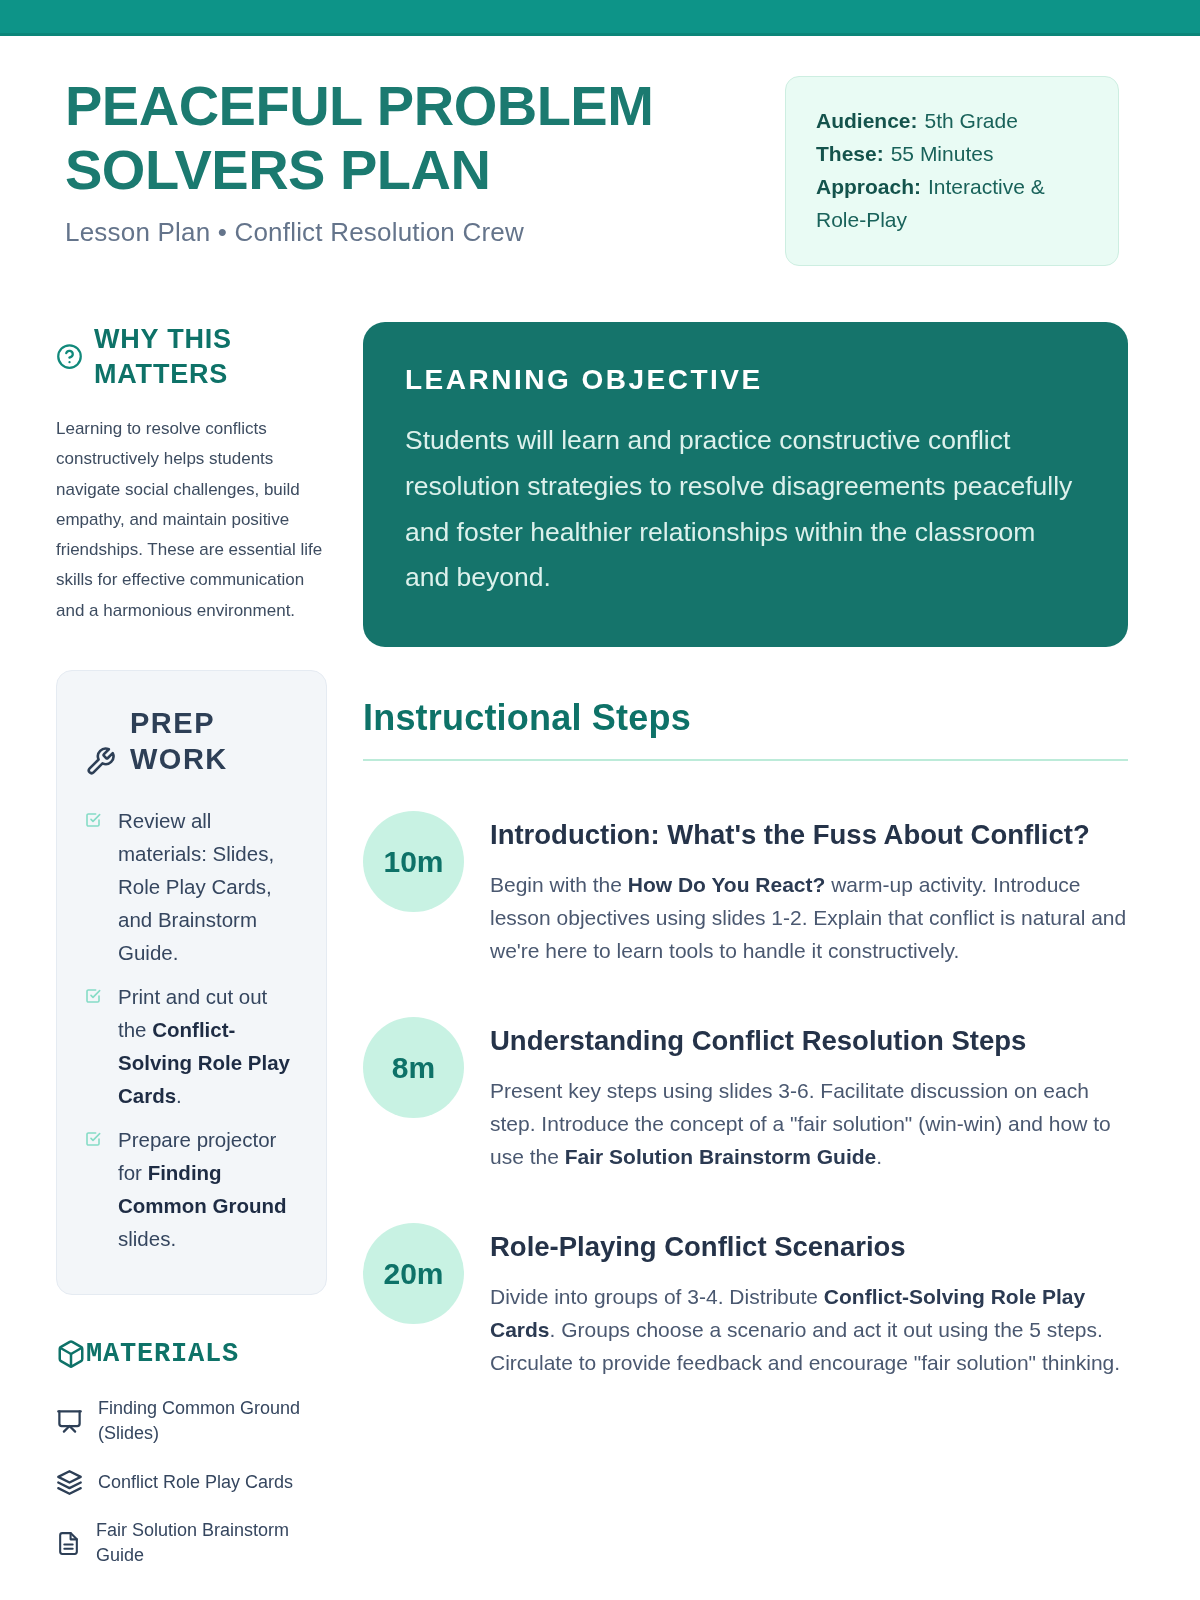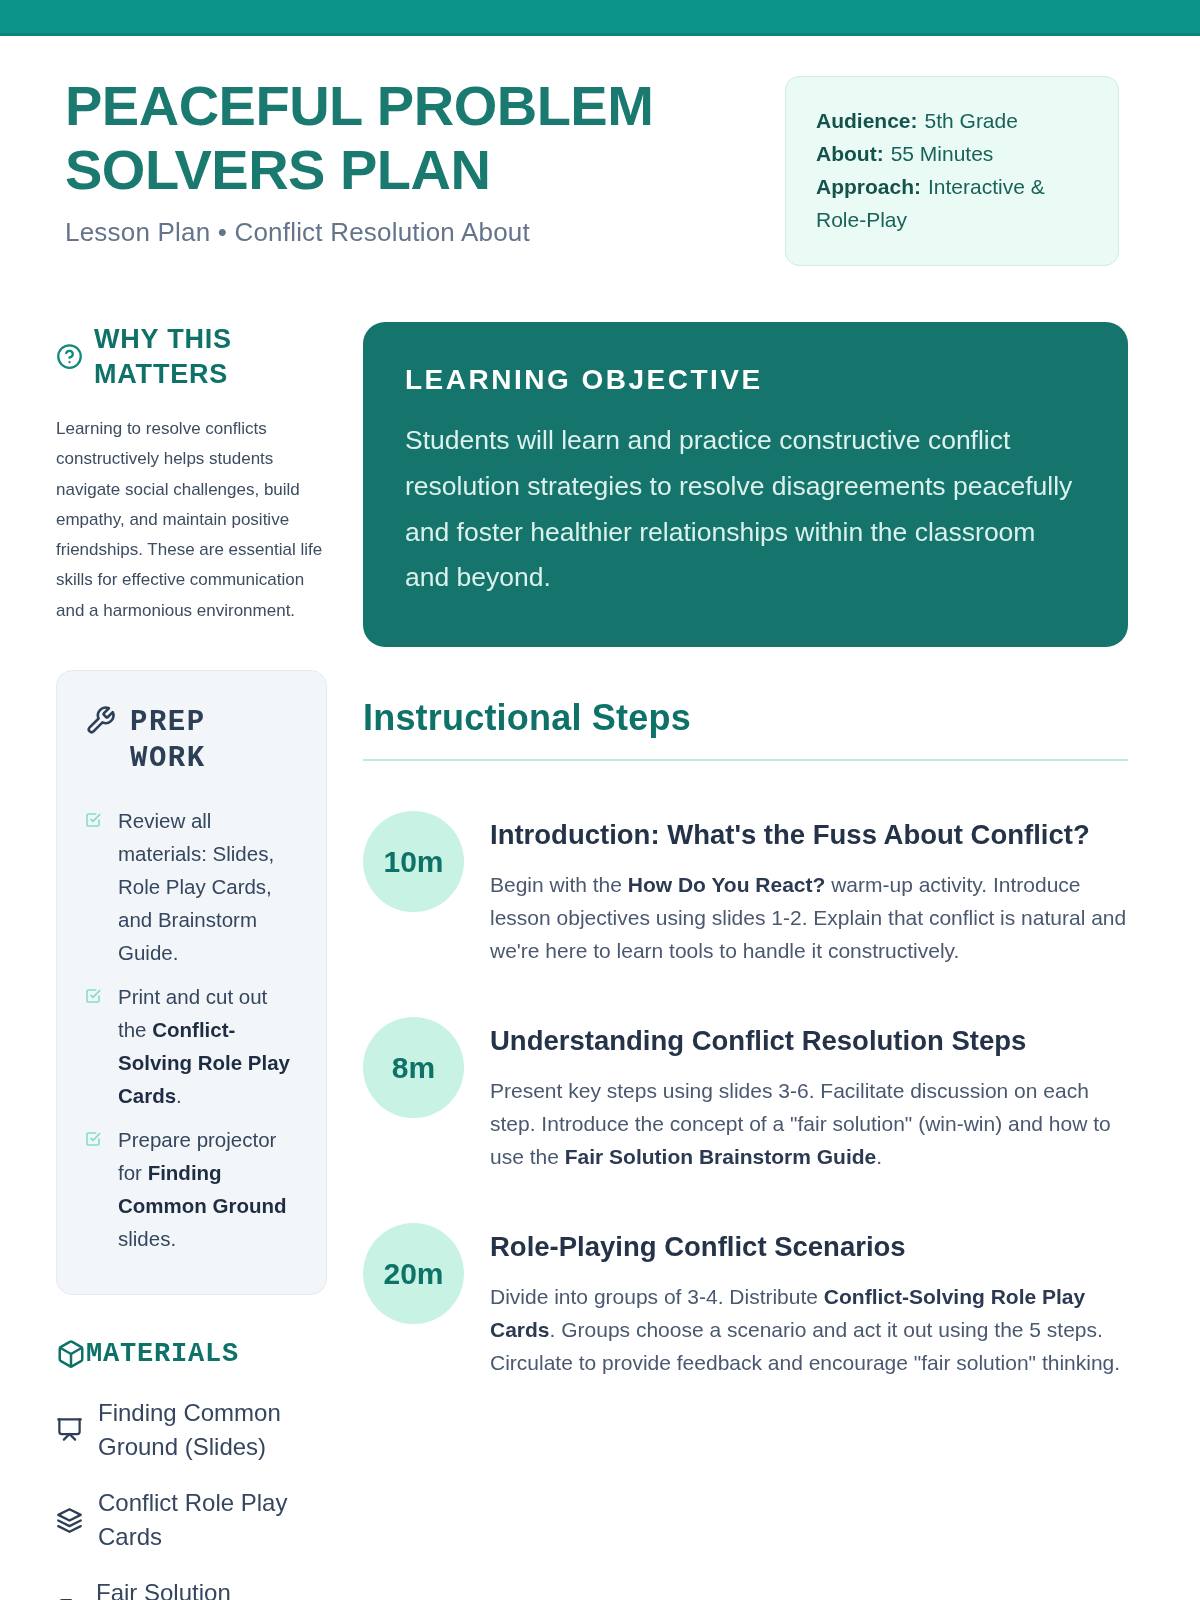--- a/index.html
+++ b/index.html
@@ -78,21 +78,21 @@
   }
 
   
   .prep-card {
     margin-top: 44px;
     background: #f3f6f9;
     border: 1px solid #e5ebf2;
     border-radius: 16px;
     padding: 34px 28px 38px;
   }
-  .prep-head { display: flex; align-items: flex-start; gap: 14px; color: #2d3f56; font-family: Liberation Mono, monospace; }
+  .prep-head { display: flex; align-items: flex-end; gap: 14px; color: #2d3f56; }
   .prep-head h2 {
     font-size: 29px;
     font-weight: bold;
     letter-spacing: 1.5px;
     line-height: 1.25;
     max-width: 150px;
     color: #2d3f56;
   }
   .prep-list { margin-top: 28px; display: flex; flex-direction: column; gap: 12px; list-style: none; }
   .prep-item { display: flex; gap: 17px; font-size: 20.5px; line-height: 1.6; color: #35465f; }
@@ -100,21 +100,21 @@
   .prep-item b { color: #1e2c44; }
 
   
   .materials { margin-top: 42px; }
   .materials .section-head { gap: 0; color: #0e7268; font-family: Liberation Mono, monospace; }
   .materials-list { margin-top: 24px; display: flex; flex-direction: column; gap: 22px; list-style: none; }
   .material-item {
     display: flex;
     align-items: center;
     gap: 15px;
-    font-size: 24px;
+    font-size: 18px;
     font-weight: 500;
     line-height: 1.42;
     color: #35465f;
   }
   .material-item .icon { color: #2d3f56; }
 
   
   .objective-card {
     background: #15746b;
     border-radius: 22px;
@@ -175,25 +175,25 @@
 </head>
 <body>
 
 <div class="topbar"></div>
 
 <div class="page">
 
   <header class="header">
     <div class="header-left">
       <h1 class="title">PEACEFUL PROBLEM SOLVERS PLAN</h1>
-      <p class="subtitle">Lesson Plan • Conflict Resolution About</p>
+      <p class="subtitle">Lesson Plan • Conflict Resolution Crew</p>
     </div>
     <aside class="info-card">
       <div class="info-row"><b>Audience:</b><span>5th Grade</span></div>
-      <div class="info-row"><b>About:</b><span>55 Minutes</span></div>
+      <div class="info-row"><b>These:</b><span>55 Minutes</span></div>
       <div class="info-row"><b>Approach:</b><span>Interactive &amp; Role-Play</span></div>
     </aside>
   </header>
 
   <div class="main">
 
     <div class="left-col">
 
       <section class="why">
         <div class="section-head">

